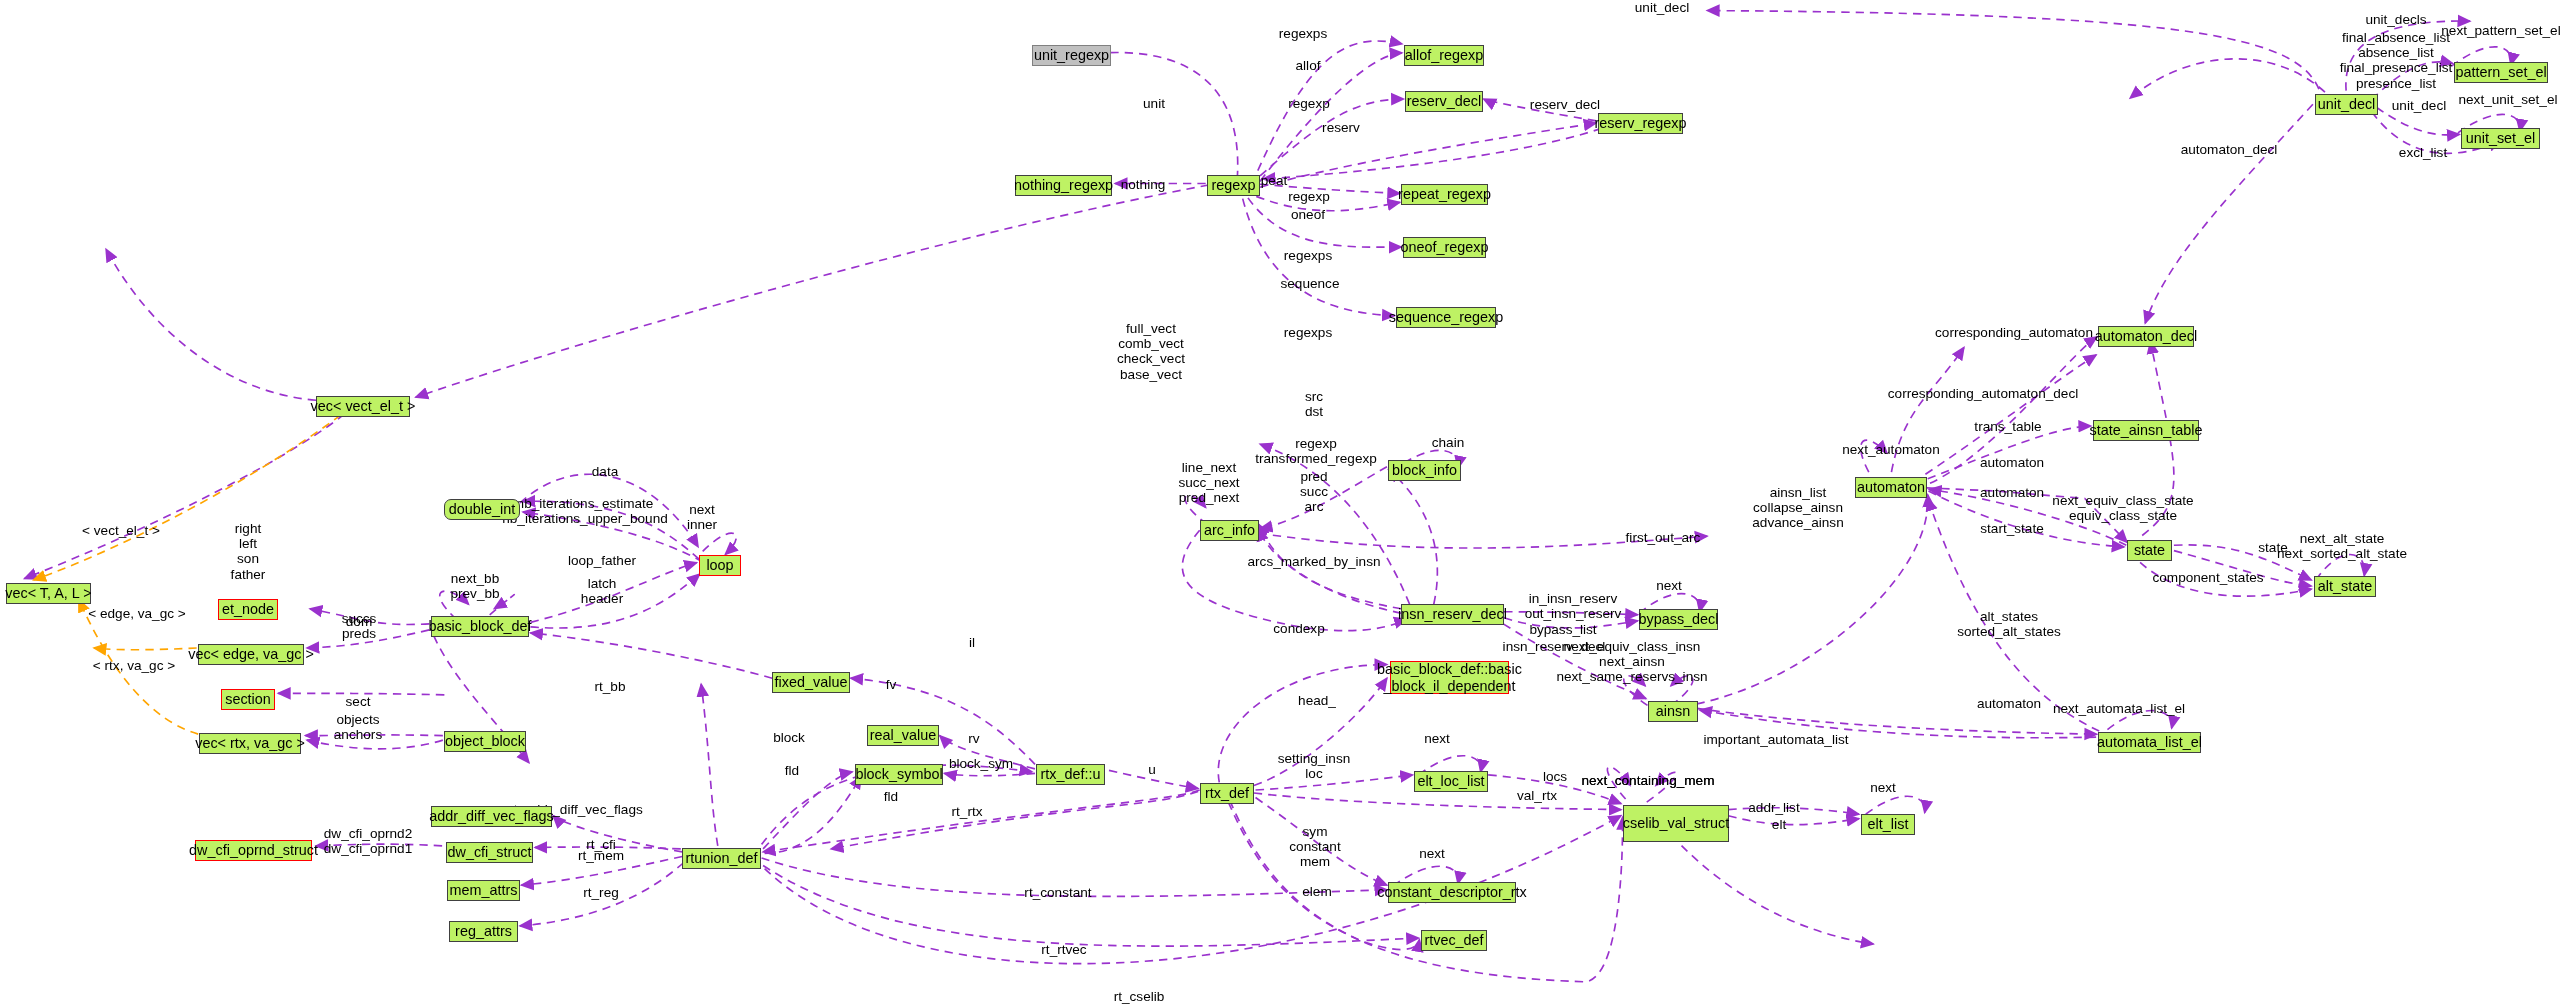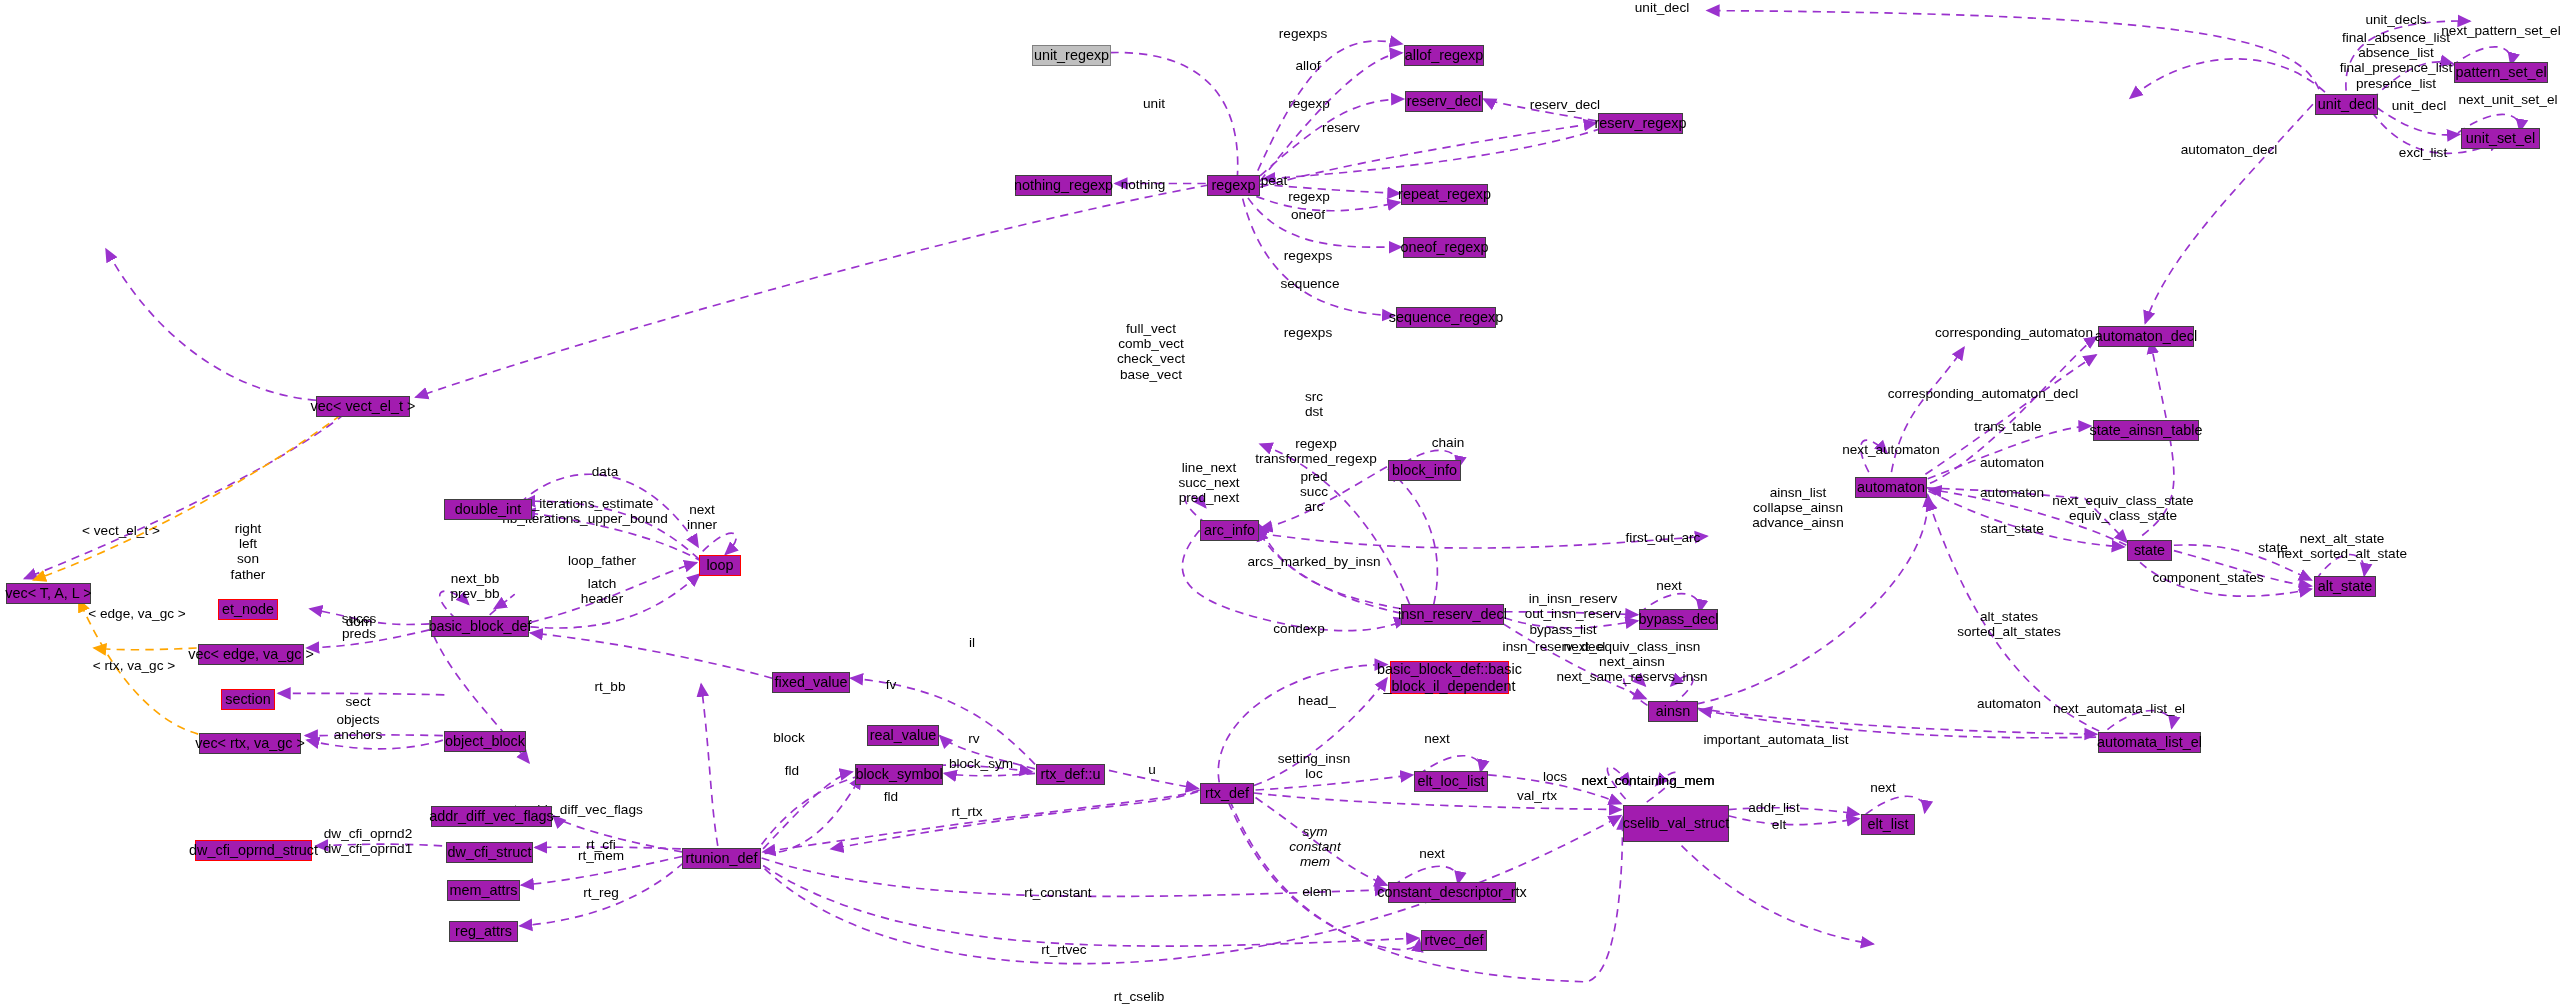--- a/index.html
+++ b/index.html
@@ -1,20 +1,20 @@
 <!DOCTYPE html>
 <html style="font-size:12px"><head>
 <meta charset="utf-8">
 <title>Collaboration diagram</title>
 <style>
   html,body{margin:0;padding:0;background:#ffffff;}
   #canvas{position:relative;width:2576px;height:1006px;background:#fff;
           font-family:"Liberation Sans",sans-serif;overflow:hidden;}
   svg.edges{position:absolute;left:0;top:0;width:2576px;height:1006px;overflow:visible;}
-  .node{position:absolute;box-sizing:border-box;background:#a21caf;
+  .node{position:absolute;box-sizing:border-box;background:#bef264;
         border:1.5px solid #404040;display:flex;align-items:center;justify-content:center;
         text-align:center;font-size:14.4px;color:#000;line-height:1.05;
         white-space:pre;padding:0 4.5px;z-index:5;}
   .node.red{border-color:#ff0000;}
   .node.gray{background:#c0c0c0;border-color:#808080;}
   .node.tall{line-height:1.15;}
   .elabel{position:absolute;font-size:13.6px;color:#000;white-space:pre;
           text-align:center;line-height:1.12;z-index:4;transform:translate(-50%,-50%);}
 </style>
 </head>
@@ -154,21 +154,21 @@
     </g>
   </svg>
   <div id="nodes">
       <div class="node" style="left: 6px; top: 583px; width: 85px; height: 21px;">vec&lt; T, A, L &gt;</div>
       <div class="node" style="left: 316px; top: 396px; width: 94px; height: 21px;">vec&lt; vect_el_t &gt;</div>
       <div class="node red" style="left: 218px; top: 599px; width: 60px; height: 21px;">et_node</div>
       <div class="node" style="left: 198px; top: 644px; width: 106px; height: 21px;">vec&lt; edge, va_gc &gt;</div>
       <div class="node red" style="left: 221px; top: 689px; width: 54px; height: 21px;">section</div>
       <div class="node" style="left: 199px; top: 733px; width: 102px; height: 21px;">vec&lt; rtx, va_gc &gt;</div>
       <div class="node red" style="left: 195px; top: 840px; width: 117px; height: 21px;">dw_cfi_oprnd_struct</div>
-      <div class="node" style="left: 444px; top: 499px; width: 88px; height: 21px;">double_int</div>
+      <div class="node" style="left: 444px; top: 499px; width: 76px; height: 21px; border-radius: 7px;">double_int</div>
       <div class="node red" style="left: 699px; top: 555px; width: 42px; height: 21px;">loop</div>
       <div class="node" style="left: 431px; top: 616px; width: 98px; height: 21px;">basic_block_def</div>
       <div class="node" style="left: 444px; top: 731px; width: 82px; height: 21px;">object_block</div>
       <div class="node" style="left: 431px; top: 806px; width: 121px; height: 21px;">addr_diff_vec_flags</div>
       <div class="node" style="left: 446px; top: 842px; width: 87px; height: 21px;">dw_cfi_struct</div>
       <div class="node" style="left: 447px; top: 880px; width: 73px; height: 21px;">mem_attrs</div>
       <div class="node" style="left: 449px; top: 921px; width: 69px; height: 21px;">reg_attrs</div>
       <div class="node" style="left: 682px; top: 848px; width: 79px; height: 21px;">rtunion_def</div>
       <div class="node" style="left: 772px; top: 672px; width: 78px; height: 21px;">fixed_value</div>
       <div class="node" style="left: 867px; top: 725px; width: 72px; height: 21px;">real_value</div>
@@ -320,21 +320,21 @@
       <div class="elabel" style="left: 891px; top: 797px;">fld</div>
       <div class="elabel" style="left: 1537px; top: 796px;">val_rtx</div>
       <div class="elabel" style="left: 1774px; top: 808px;">addr_list</div>
       <div class="elabel" style="left: 576px; top: 810px;">rt_addr_diff_vec_flags</div>
       <div class="elabel" style="left: 967px; top: 812px;">rt_rtx</div>
       <div class="elabel" style="left: 1779px; top: 825px;">elt</div>
       <div class="elabel" style="left: 368px; top: 841px;">dw_cfi_oprnd2
 dw_cfi_oprnd1</div>
       <div class="elabel" style="left: 601px; top: 845px;">rt_cfi</div>
       <div class="elabel" style="left: 601px; top: 856px;">rt_mem</div>
-      <div class="elabel" style="left: 1315px; top: 847px; font-style: italic;">sym
+      <div class="elabel" style="left: 1315px; top: 847px;">sym
 constant
 mem</div>
       <div class="elabel" style="left: 1432px; top: 854px;">next</div>
       <div class="elabel" style="left: 601px; top: 893px;">rt_reg</div>
       <div class="elabel" style="left: 1317px; top: 892px;">elem</div>
       <div class="elabel" style="left: 1058px; top: 893px;">rt_constant</div>
       <div class="elabel" style="left: 1064px; top: 950px;">rt_rtvec</div>
       <div class="elabel" style="left: 1139px; top: 997px;">rt_cselib</div>
     </div>
 </div>

